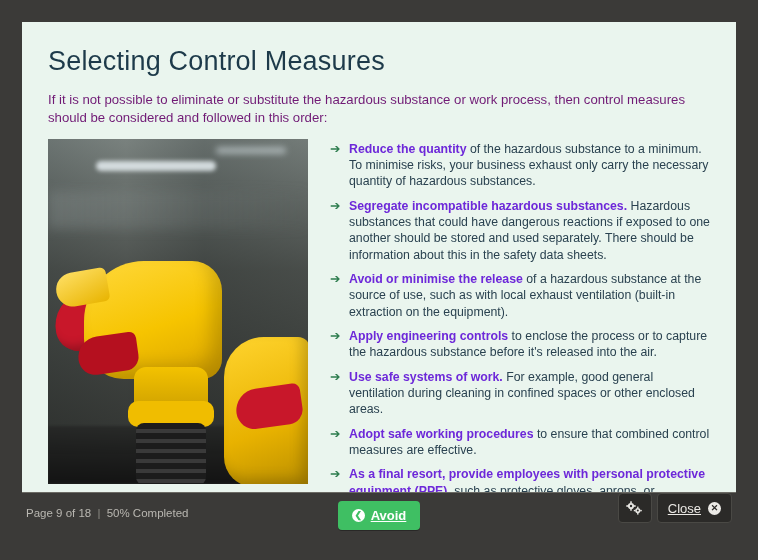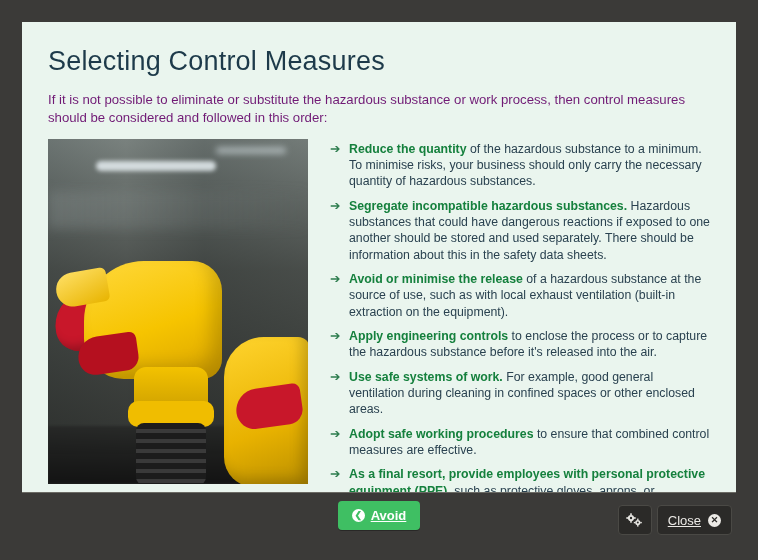--- a/index.html
+++ b/index.html
@@ -175,21 +175,21 @@
     font-size: 12.3px;
     line-height: 1.33;
     color: #2a4250;
   }
   .arrow {
     color: #2f7d4f;
     font-size: 12.5px;
     line-height: 1.33;
     flex: 0 0 11px;
   }
-  .bullet b { font-weight: bold; color: #15803d; }
+  .bullet b { font-weight: bold; color: #6d28d9; }
   
   .footer {
     position: absolute;
     left: 22px; top: 492px;
     width: 714px; height: 46px;
     background: #3b3a38;
     border-top: 1px solid #6b6a64;
   }
   .progress-text {
     position: absolute;
@@ -226,21 +226,21 @@
     border-radius: 50%;
     background: #ffffff;
     color: #3fbf63;
     font-size: 9px;
     line-height: 13px;
     text-align: center;
     font-weight: bold;
   }
   .right-tools {
     position: absolute;
-    right: 4px; top: 12px;
+    right: 4px; top: 0;
     display: flex;
     align-items: center;
     gap: 5px;
   }
   .icon-btn {
     width: 34px; height: 30px;
     background: #2b2a28;
     border: 1px solid #4a4945;
     border-radius: 4px;
     color: #e8e7e3;
@@ -298,21 +298,21 @@
           <div class="spray-trigger2"></div>
           <div class="spray-neck"></div>
           <div class="spray-collar"></div>
           <div class="spray-tube"></div>
         </div>
 
         <div class="bullets">
 
           <div class="bullet">
             <span class="arrow">➔</span>
-            <div><b>Reduce the quantity</b><span> of the hazardous substance to a minimum. To minimise risks, your business should only carry the necessary quantity of hazardous substances.</span></div>
+            <div><b>Reduce the quantity</b><span> of the hazardous substance to a minimum. To minimise risks, your business exhaust only carry the necessary quantity of hazardous substances.</span></div>
           </div>
 
           <div class="bullet">
             <span class="arrow">➔</span>
             <div><b>Segregate incompatible hazardous substances.</b><span> Hazardous substances that could have dangerous reactions if exposed to one another should be stored and used separately. There should be information about this in the safety data sheets.</span></div>
           </div>
 
           <div class="bullet">
             <span class="arrow">➔</span>
             <div><b>Avoid or minimise the release</b><span> of a hazardous substance at the source of use, such as with local exhaust ventilation (built-in extraction on the equipment).</span></div>
@@ -338,20 +338,25 @@
             <div><b>As a final resort, provide employees with personal protective equipment (PPE),</b><span> such as protective gloves, aprons, or respiratory protective equipment (RPE). PPE should only be used in combination with one or more of the above and after all other measures have been considered.</span></div>
           </div>
 
         </div>
       </div>
     </div>
   </div>
 
   <div class="footer">
 
+    <div class="progress-text">
+      <span>Page 9 of 18</span>
+      <span class="sep">|</span>
+      <span>50% Completed</span>
+    </div>
 
     <div class="nav-center">
       <button class="btn">
         <span class="circ">❮</span>
         <span class="lbl">Avoid</span>
       </button>
     </div>
 
     <div class="right-tools">
       <div class="icon-btn">

